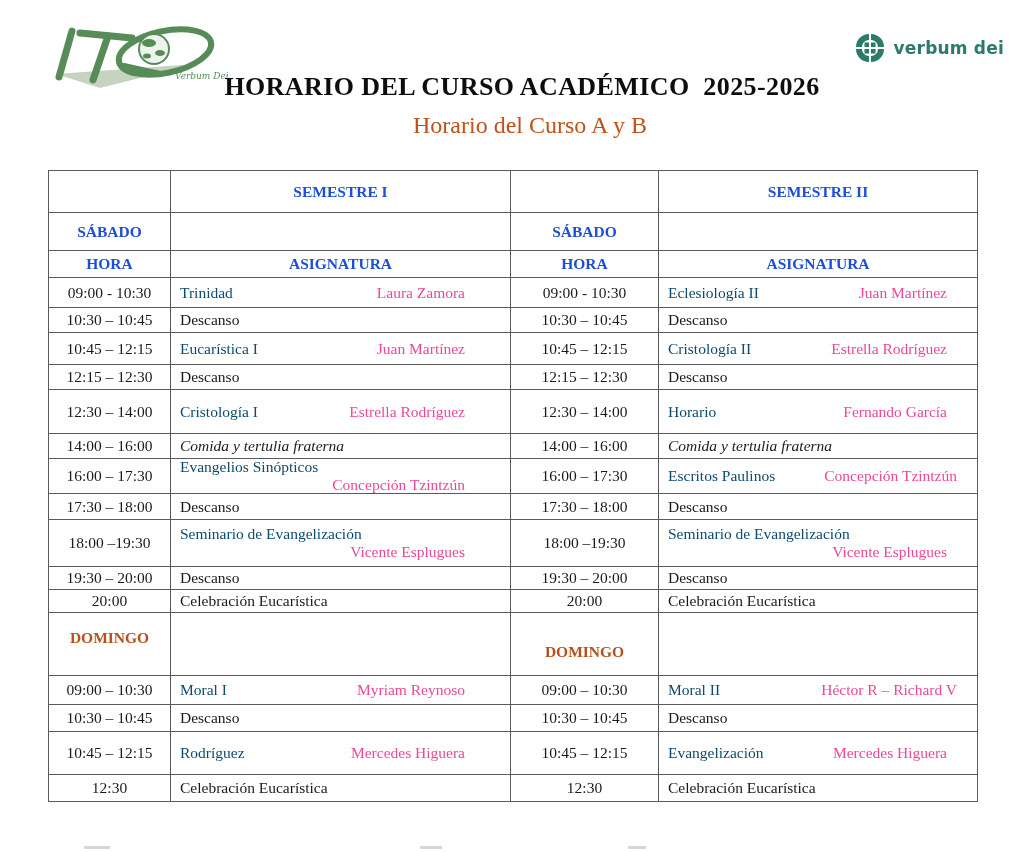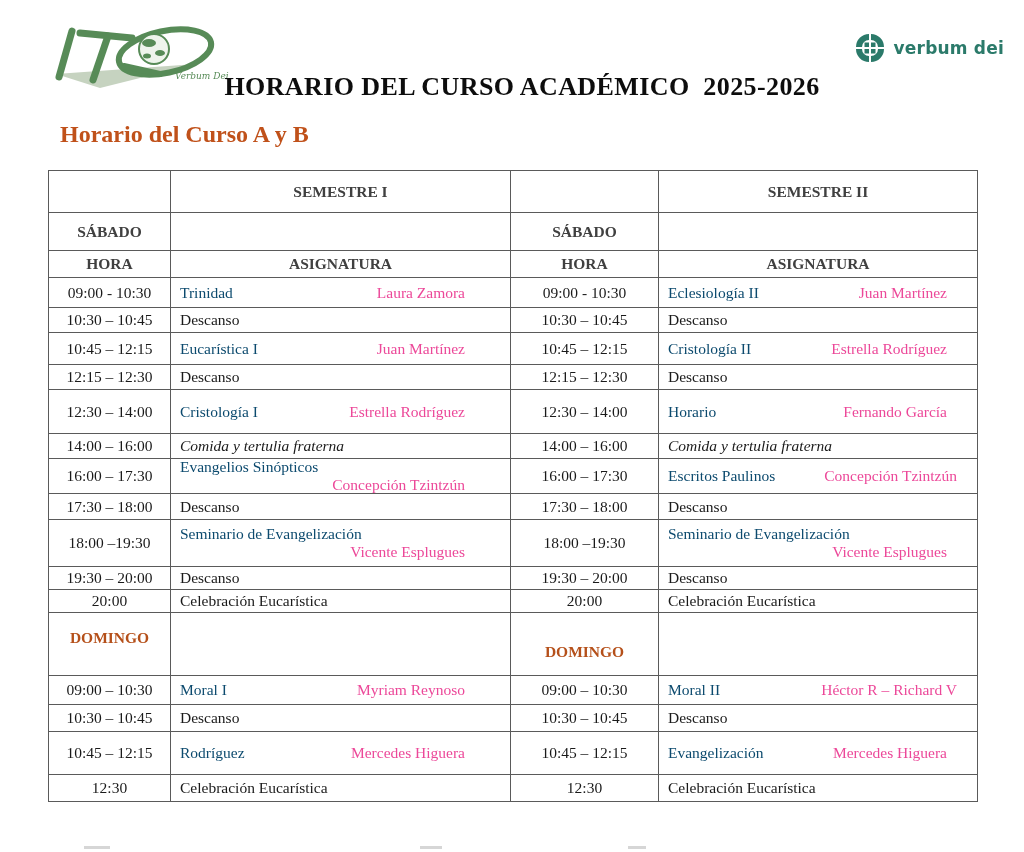--- a/index.html
+++ b/index.html
@@ -11,36 +11,36 @@
   
   .itd-logo { position:absolute; left:48px; top:14px; width:190px; height:78px; }
   .vd-logo { position:absolute; right:20px; top:32px; display:flex; align-items:center; gap:8px; }
   .vd-text { font-family:"DejaVu Sans", sans-serif; font-weight:bold; font-size:17px; color:#2b7a6a; letter-spacing:0.2px; }
 
   .doc-title {
     position:absolute; top:72px; left:52px; width:940px; text-align:center;
     font-size:26px; font-weight:bold; color:#0d0d0d; letter-spacing:0.4px;
   }
   .doc-subtitle {
-    position:absolute; top:121px; left:60px; width:940px; text-align:left;
-    font-size:24px; font-weight:bold; color:#c0511a;
+    position:absolute; top:112px; left:60px; width:940px; text-align:center;
+    font-size:24px; font-weight:normal; color:#c0511a;
   }
 
   
   .sched-table {
     position:absolute; left:48px; top:170px; width:929px;
     border-top:1px solid #5a5a5a; border-left:1px solid #5a5a5a;
   }
   .trow { display:grid; grid-template-columns:122px 340px 148px 319px; }
   .cell {
     border-right:1px solid #5a5a5a; border-bottom:1px solid #5a5a5a;
     display:flex; align-items:center; font-size:15.5px; overflow:hidden;
     box-sizing:border-box;
   }
-  .head { justify-content:center; text-align:right; color:#404040; font-weight:bold; }
+  .head { justify-content:center; text-align:right; color:#1d4ed8; font-weight:bold; }
   .plain { padding-left:9px; }
   .meal  { padding-left:9px; font-style:italic; }
   .time  { justify-content:center; text-align:center; }
 
   .subjcell { justify-content:space-between; padding-left:9px; }
   .subj  { color:#0c4a6e; }
   .teach { color:#ec4899; }
   .pr45 { padding-right:45px; }
   .pr30 { padding-right:30px; }
   .pr20 { padding-right:20px; }

